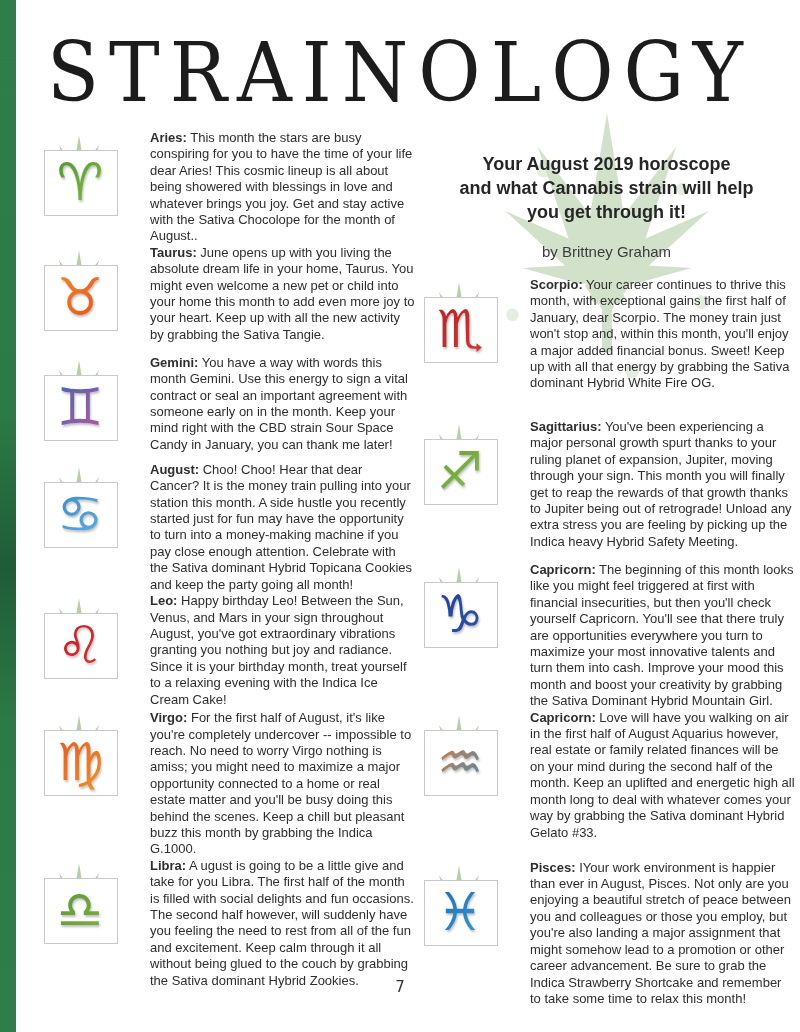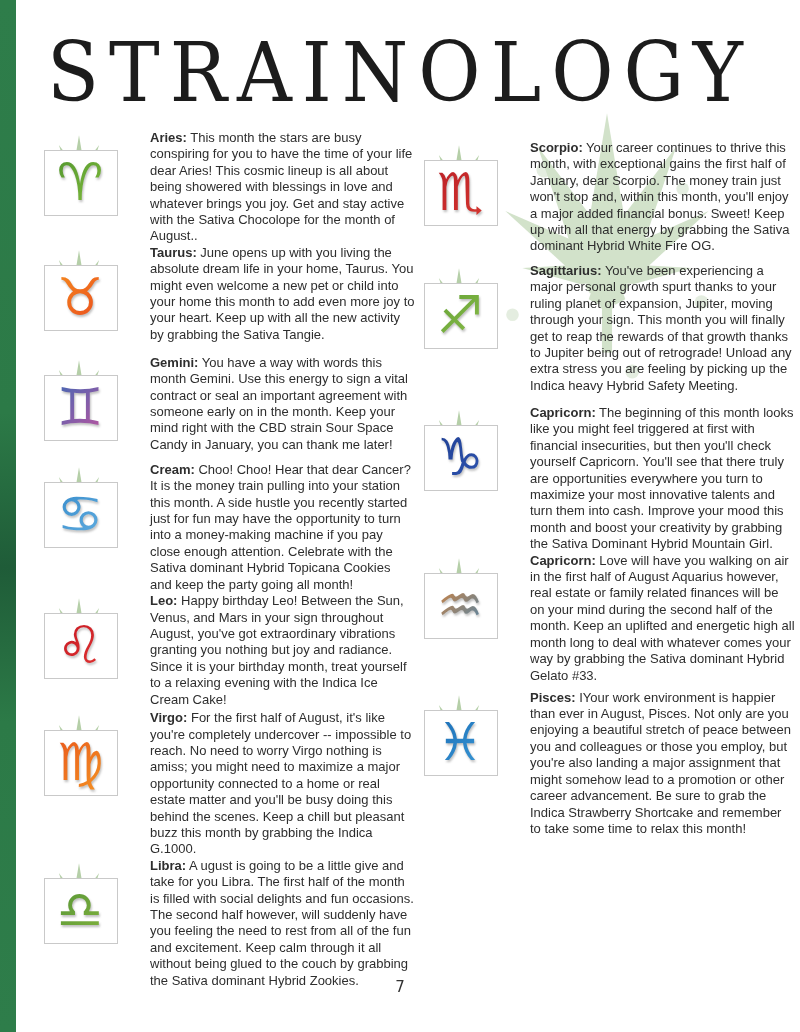--- a/index.html
+++ b/index.html
@@ -157,21 +157,21 @@
 
   <div class="sign-block">
     <div class="icon-wrap">
       <svg class="icon-leaf" viewBox="-60 -60 120 120">
         <use href="#cannabis-leaf"></use>
       </svg>
       <div class="icon-box"></div>
       <div class="sign-glyph" style="background-image: linear-gradient(135deg, rgb(47, 134, 200), rgb(106, 180, 228));">♋</div>
     </div>
     <div class="sign-text">
-      <span class="sign-label">Cream:</span><span> Choo! Choo! Hear that dear Cancer? It is the money train pulling into your station this month. A side hustle you recently started just for fun may have the opportunity to turn into a money-making machine if you pay close enough attention. Celebrate with the Sativa dominant Hybrid Topicana Cookies and keep the party going all month!</span>
+      <span class="sign-label">August:</span><span> Choo! Choo! Hear that dear Cancer? It is the money train pulling into your station this month. A side hustle you recently started just for fun may have the opportunity to turn into a money-making machine if you pay close enough attention. Celebrate with the Sativa dominant Hybrid Topicana Cookies and keep the party going all month!</span>
     </div>
   </div>
 
   <div class="sign-block">
     <div class="icon-wrap">
       <svg class="icon-leaf" viewBox="-60 -60 120 120">
         <use href="#cannabis-leaf"></use>
       </svg>
       <div class="icon-box"></div>
       <div class="sign-glyph" style="background-image: linear-gradient(135deg, rgb(193, 18, 31), rgb(229, 57, 53));">♌</div>
@@ -202,20 +202,26 @@
       <div class="icon-box"></div>
       <div class="sign-glyph" style="background-image: linear-gradient(135deg, rgb(77, 143, 53), rgb(138, 184, 63));">♎</div>
     </div>
     <div class="sign-text">
       <span class="sign-label">Libra:</span><span> A ugust is going to be a little give and take for you Libra. The first half of the month is filled with social delights and fun occasions. The second half however, will suddenly have you feeling the need to rest from all of the fun and excitement. Keep calm through it all without being glued to the couch by grabbing the Sativa dominant Hybrid Zookies.</span>
     </div>
   </div>
 </div>
 
   <div class="col col-right">
+    <div class="right-header">
+      <div>Your August 2019 horoscope</div>
+      <div>and what Cannabis strain will help</div>
+      <div>you get through it!</div>
+      <div class="byline">by Brittney Graham</div>
+    </div>
 
   <div class="sign-block">
     <div class="icon-wrap">
       <svg class="icon-leaf" viewBox="-60 -60 120 120">
         <use href="#cannabis-leaf"></use>
       </svg>
       <div class="icon-box"></div>
       <div class="sign-glyph" style="background-image: linear-gradient(135deg, rgb(183, 28, 37), rgb(217, 58, 49));">♏</div>
     </div>
     <div class="sign-text">

